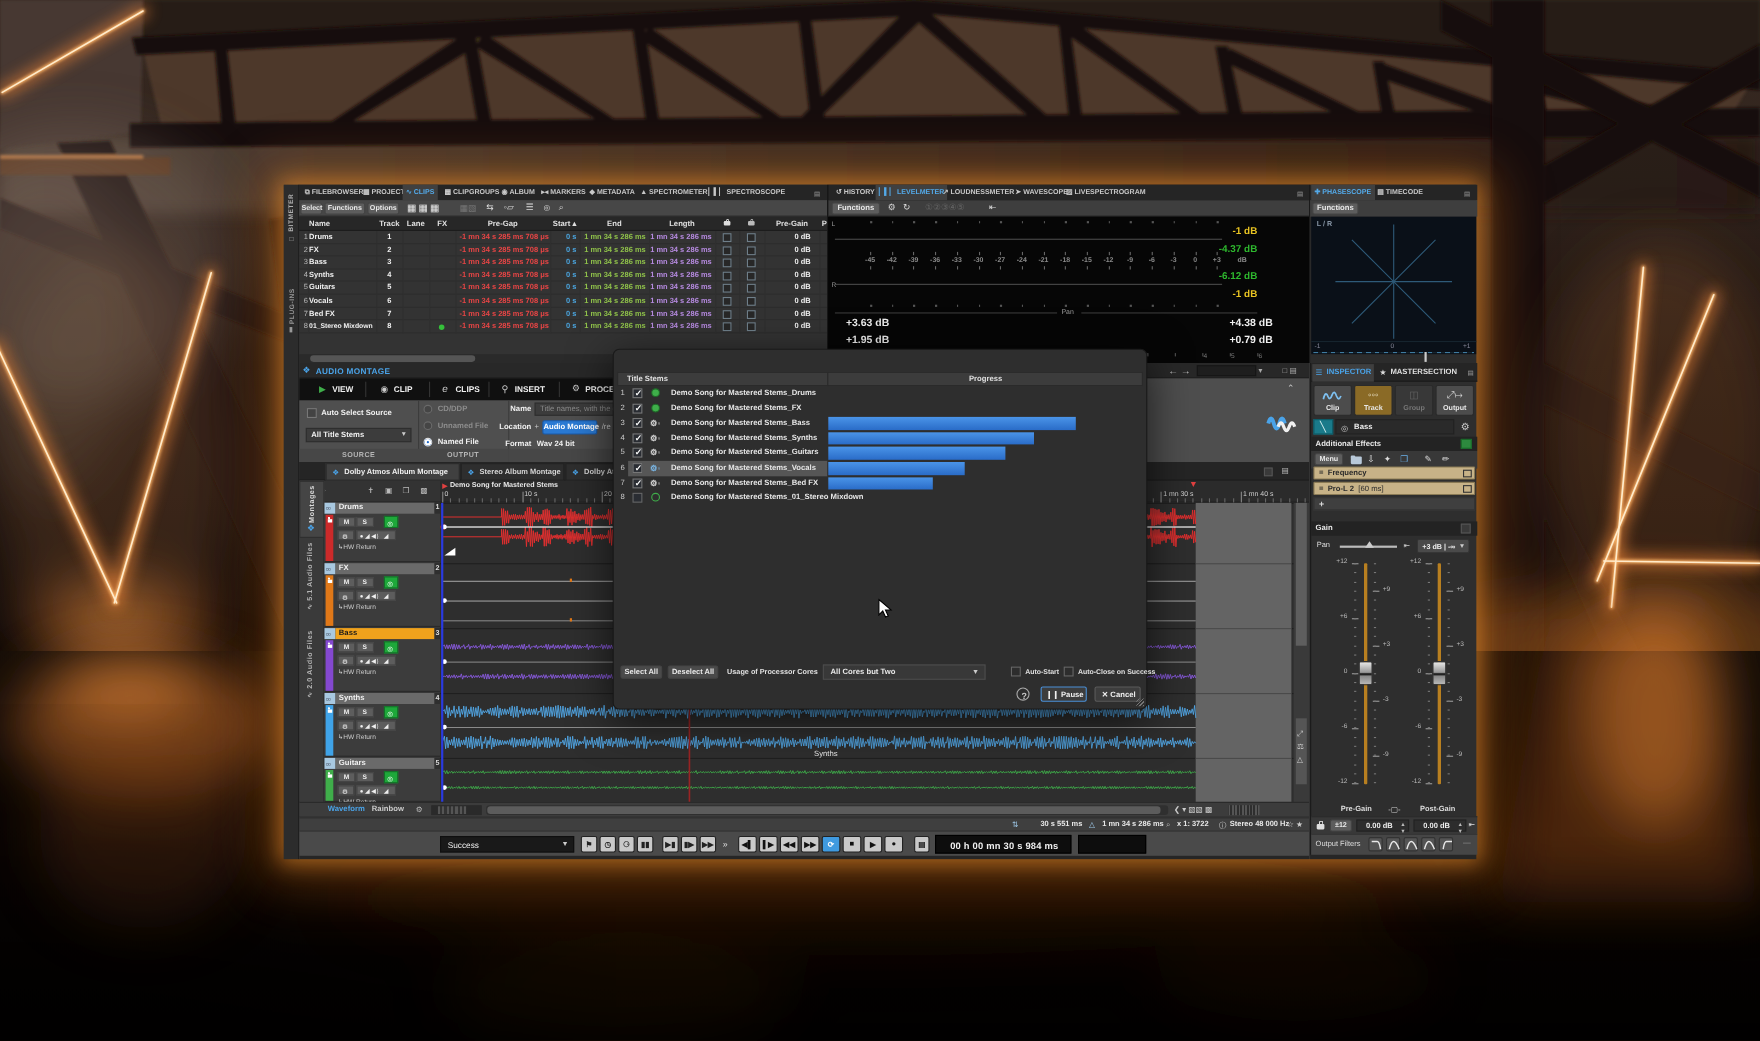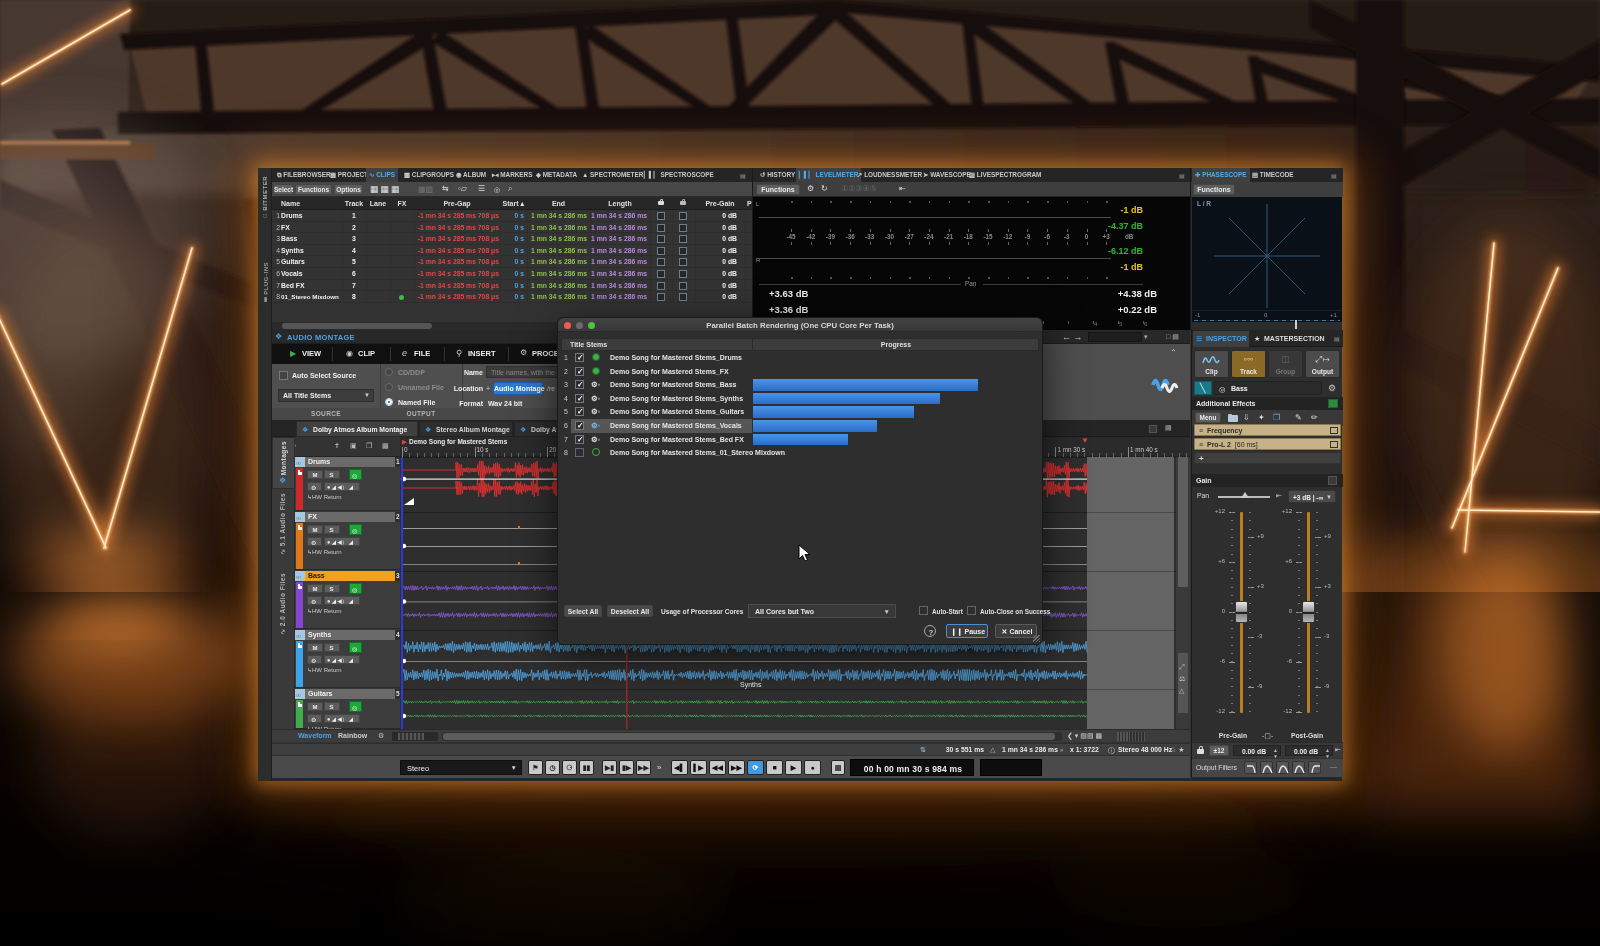--- a/index.html
+++ b/index.html
@@ -186,21 +186,21 @@
     </div>
 
     <div class="a" style="left:0;top:14px;width:690px;height:20px;background:#101010;">
       <div class="tx" style="left:18px;top:5px;font-size:8px;color:#3fae4a;">▶</div>
         <div class="tx" style="left:30px;top:5px;font-size:7.5px;font-weight:700;color:#f0f0f0;">VIEW</div>
       <div class="a" style="left:60px;top:3px;width:1px;height:14px;background:#333;"></div>
       <div class="tx" style="left:74px;top:5px;font-size:8px;color:#ccc;">◉</div>
         <div class="tx" style="left:86px;top:5px;font-size:7.5px;font-weight:700;color:#f0f0f0;">CLIP</div>
       <div class="a" style="left:118px;top:3px;width:1px;height:14px;background:#333;"></div>
       <div class="tx" style="left:130px;top:4px;font-size:9px;color:#ccc;font-style:italic;">e</div>
-        <div class="tx" style="left:142px;top:5px;font-size:7.5px;font-weight:700;color:#f0f0f0;">FILE</div>
+        <div class="tx" style="left:142px;top:5px;font-size:7.5px;font-weight:700;color:#f0f0f0;">CLIPS</div>
       <div class="a" style="left:172px;top:3px;width:1px;height:14px;background:#333;"></div>
       <div class="tx" style="left:184px;top:4px;font-size:8.5px;color:#ccc;">⚲</div>
         <div class="tx" style="left:196px;top:5px;font-size:7.5px;font-weight:700;color:#f0f0f0;">INSERT</div>
       <div class="a" style="left:236px;top:3px;width:1px;height:14px;background:#333;"></div>
       <div class="tx" style="left:248px;top:4px;font-size:8px;color:#ccc;">⚙</div>
         <div class="tx" style="left:260px;top:5px;font-size:7.5px;font-weight:700;color:#f0f0f0;">PROCESS</div>
       <div class="a" style="left:308px;top:3px;width:1px;height:14px;background:#333;"></div>
       <div class="tx" style="left:320px;top:4px;font-size:8px;color:#ccc;">∿</div>
         <div class="tx" style="left:332px;top:5px;font-size:7.5px;font-weight:700;color:#f0f0f0;">CLIP</div>
       <div class="a" style="left:362px;top:3px;width:1px;height:14px;background:#333;"></div>
@@ -630,21 +630,21 @@
       <div class="tx" style="left:730px;top:2px;font-size:6.8px;font-weight:700;color:#e8e8e8;">1 mn 34 s 286 ms</div>
       <div class="tx" style="left:788px;top:2px;font-size:7px;color:#ccc;">⌕</div>
       <div class="tx" style="left:798px;top:2px;font-size:6.8px;font-weight:700;color:#e8e8e8;">x 1: 3722</div>
       <div class="tx" style="left:836px;top:2px;font-size:7px;color:#ccc;">ⓘ</div>
       <div class="tx" style="left:846px;top:2px;font-size:6.8px;font-weight:700;color:#e8e8e8;">Stereo 48 000 Hz</div>
       <div class="tx" style="left:898px;top:2px;font-size:7px;color:#ccc;">☆ ★</div>
     </div>
 
     <div class="a" style="left:0;top:425px;width:918px;height:26px;background:#4a4a4a;border-top:1px solid #303030;border-bottom:3px solid #262626;">
       <div class="a" style="left:128px;top:4px;width:122px;height:15px;background:#191919;border:1px solid #0f0f0f;">
-        <div class="tx" style="left:6px;top:3px;font-size:7.5px;color:#f0f0f0;">Stereo</div>
+        <div class="tx" style="left:6px;top:3px;font-size:7.5px;color:#f0f0f0;">Success</div>
         <div class="tx" style="right:4px;top:3px;font-size:6.5px;color:#ccc;">▼</div>
       </div>
       <div id="transbtns" class="a" style="left:256px;top:3px;width:520px;height:18px;">
           <div class="a" style="left:0px;top:1px;width:15px;height:15px;background:#c9c9c9;border:1px solid #222;border-radius:2px;">
             <div class="tx c" style="left:0;top:3px;width:13px;font-size:7px;color:#222;font-weight:700;">⚑</div>
           </div>
           <div class="a" style="left:17px;top:1px;width:15px;height:15px;background:#c9c9c9;border:1px solid #222;border-radius:2px;">
             <div class="tx c" style="left:0;top:3px;width:13px;font-size:7px;color:#222;font-weight:700;">◷</div>
           </div>
           <div class="a" style="left:34px;top:1px;width:15px;height:15px;background:#c9c9c9;border:1px solid #222;border-radius:2px;">
@@ -1233,22 +1233,22 @@
         <div class="tx" style="left:372px;top:36px;font-size:6.3px;color:#8a8a8a;font-weight:700;">dB</div>
         <div class="tx r" style="left:320px;top:8px;width:70px;font-size:9px;font-weight:700;color:#e8c322;">-1 dB</div>
         <div class="tx r" style="left:320px;top:24px;width:70px;font-size:9px;font-weight:700;color:#2eb82e;">-4.37 dB</div>
         <div class="tx r" style="left:320px;top:49px;width:70px;font-size:9px;font-weight:700;color:#2eb82e;">-6.12 dB</div>
         <div class="tx r" style="left:320px;top:65px;width:70px;font-size:9px;font-weight:700;color:#e8c322;">-1 dB</div>
         <div class="tx" style="left:212px;top:83px;font-size:6.3px;color:#999;">Pan</div>
         <div class="a" style="left:6px;top:87px;width:202px;height:1px;background:#3a3a3a;"></div>
         <div class="a" style="left:230px;top:87px;width:160px;height:1px;background:#3a3a3a;"></div>
         <div class="tx" style="left:16px;top:91px;font-size:9.5px;font-weight:700;color:#efefef;">+3.63 dB</div>
         <div class="tx r" style="left:334px;top:91px;width:70px;font-size:9.5px;font-weight:700;color:#efefef;">+4.38 dB</div>
-        <div class="tx" style="left:16px;top:107px;font-size:9.5px;font-weight:700;color:#efefef;">+3.36 dB</div>
-        <div class="tx r" style="left:334px;top:107px;width:70px;font-size:9.5px;font-weight:700;color:#efefef;">+0.22 dB</div>
+        <div class="tx" style="left:16px;top:107px;font-size:9.5px;font-weight:700;color:#efefef;">+1.95 dB</div>
+        <div class="tx r" style="left:334px;top:107px;width:70px;font-size:9.5px;font-weight:700;color:#efefef;">+0.79 dB</div>
         <div class="a" style="left:240px;top:124px;width:1px;height:3px;background:#555;"></div>
         <div class="a" style="left:265px;top:124px;width:1px;height:3px;background:#555;"></div>
         <div class="a" style="left:290px;top:124px;width:1px;height:3px;background:#555;"></div>
         <div class="a" style="left:315px;top:124px;width:1px;height:3px;background:#555;"></div>
         <div class="a" style="left:340px;top:124px;width:1px;height:3px;background:#555;"></div>
         <div class="a" style="left:365px;top:124px;width:1px;height:3px;background:#555;"></div>
         <div class="a" style="left:390px;top:124px;width:1px;height:3px;background:#555;"></div>
         <div class="tx" style="left:341px;top:124px;font-size:6px;color:#777;">4</div>
         <div class="tx" style="left:366px;top:124px;font-size:6px;color:#777;">5</div>
         <div class="tx" style="left:391px;top:124px;font-size:6px;color:#777;">6</div>
@@ -1279,26 +1279,20 @@
       <div class="tx" style="left:3px;top:1px;font-size:6px;color:#889;">-1</div>
       <div class="tx" style="left:72px;top:1px;font-size:6px;color:#889;">0</div>
       <div class="tx" style="left:138px;top:1px;font-size:6px;color:#889;">+1</div>
       <div class="a" style="left:2px;top:9px;width:146px;height:1px;background:repeating-linear-gradient(90deg,#3f7ba0 0 4px,#16242e 4px 8px);"></div>
     </div>
     <div class="a" style="left:104px;top:152px;width:1.5px;height:9px;background:#ccc;"></div>
   </div>
 </div>
 
 <div id="dialog" class="a" style="left:557px;top:317px;width:486px;height:328px;z-index:50;border-radius:6px;background:#2e2e2e;box-shadow:0 10px 40px rgba(0,0,0,.65);border:1px solid #1a1a1a;">
-  <div class="a" style="left:0;top:0;width:484px;height:14px;background:linear-gradient(#424242,#383838);border-radius:6px 6px 0 0;border-bottom:1px solid #282828;">
-    <div class="a" style="left:6px;top:3.5px;width:7px;height:7px;border-radius:50%;background:#ee5b50;"></div>
-    <div class="a" style="left:18px;top:3.5px;width:7px;height:7px;border-radius:50%;background:#6a6a6a;"></div>
-    <div class="a" style="left:30px;top:3.5px;width:7px;height:7px;border-radius:50%;background:#4cc43e;"></div>
-    <div class="tx c" style="left:60px;top:3px;width:364px;font-size:7.8px;font-weight:700;color:#d8d8d8;">Parallel Batch Rendering (One CPU Core Per Task)</div>
-  </div>
   <div class="a" style="left:3px;top:20px;width:478px;height:13px;background:#3c3c3c;border:1px solid #2a2a2a;">
     <div class="tx" style="left:8px;top:2px;font-size:7px;font-weight:700;color:#e0e0e0;">Title Stems</div>
     <div class="a" style="left:190px;top:0;width:1px;height:12px;background:#2a2a2a;"></div>
     <div class="tx c" style="left:190px;top:2px;width:288px;font-size:7px;font-weight:700;color:#e0e0e0;">Progress</div>
   </div>
   <div id="dlgrows" class="a" style="left:3px;top:33px;width:478px;height:110px;">
       <div class="tx r" style="left:0;top:3px;width:7px;font-size:7px;color:#ccc;">1</div>
       <div class="a" style="left:14px;top:2px;width:9px;height:9px;background:#2a2d33;border:1px solid #777;">
         <div class="tx" style="left:1px;top:-1px;font-size:8px;color:#fff;font-weight:700;">✓</div>
       </div>

